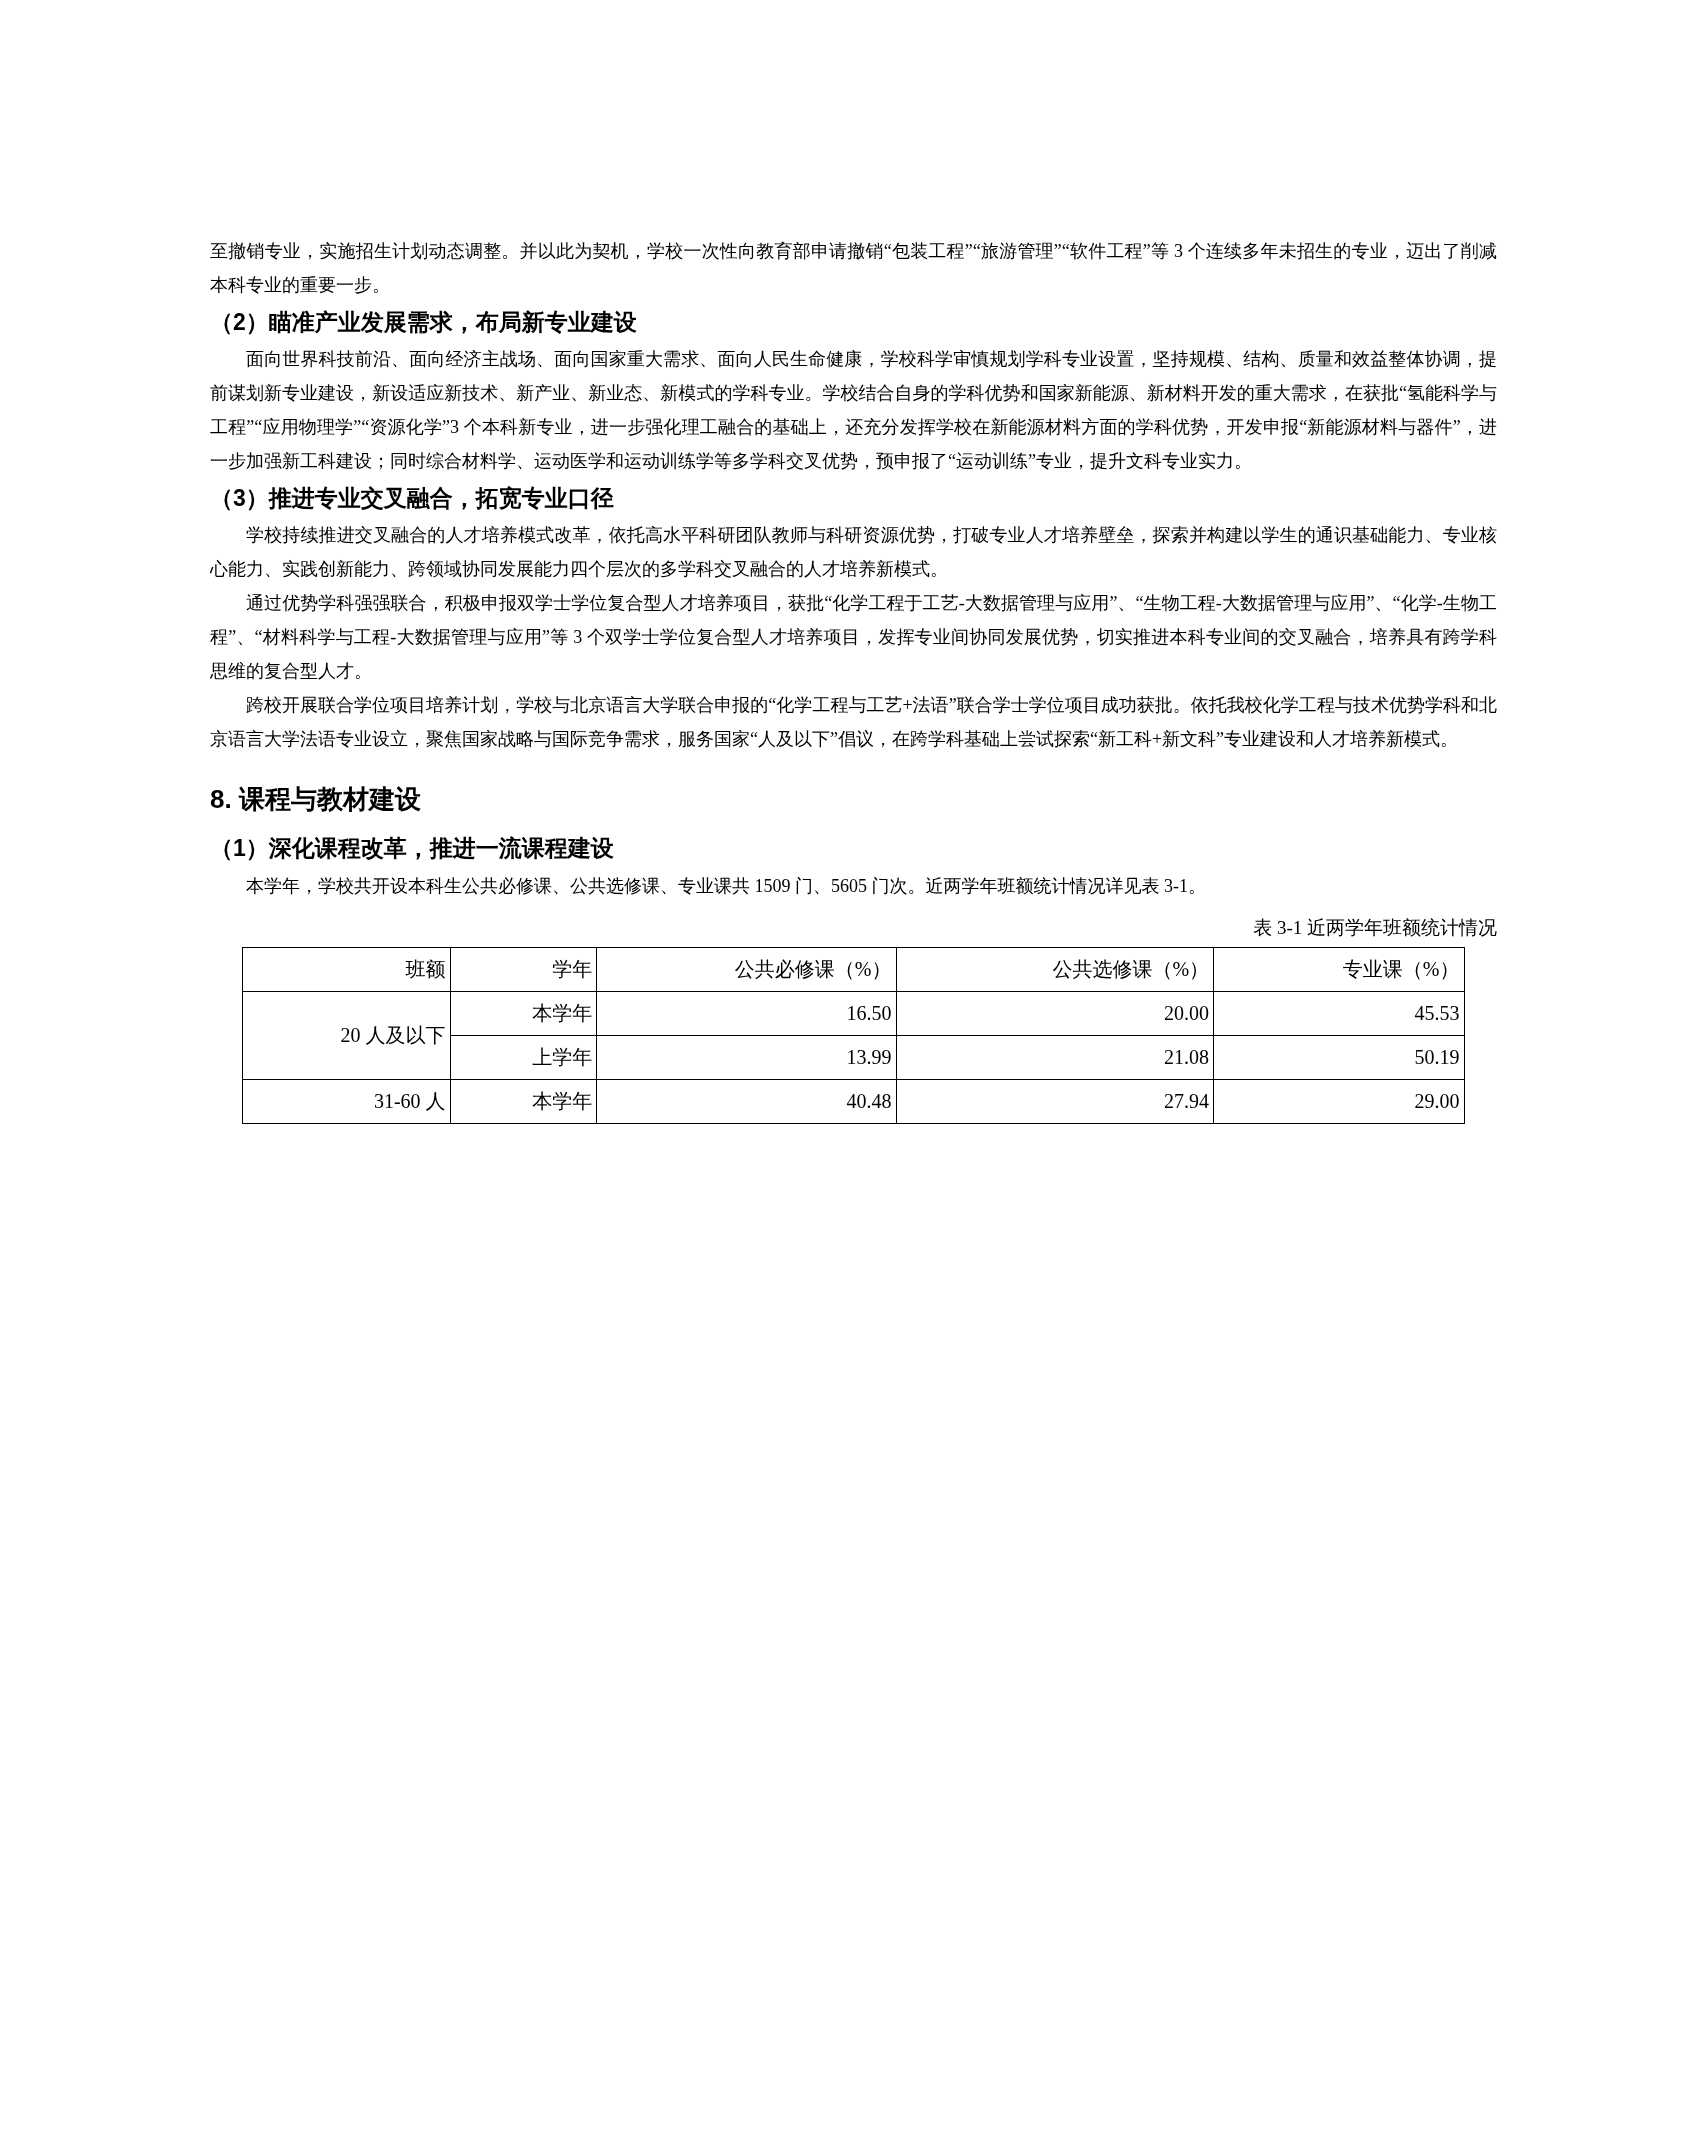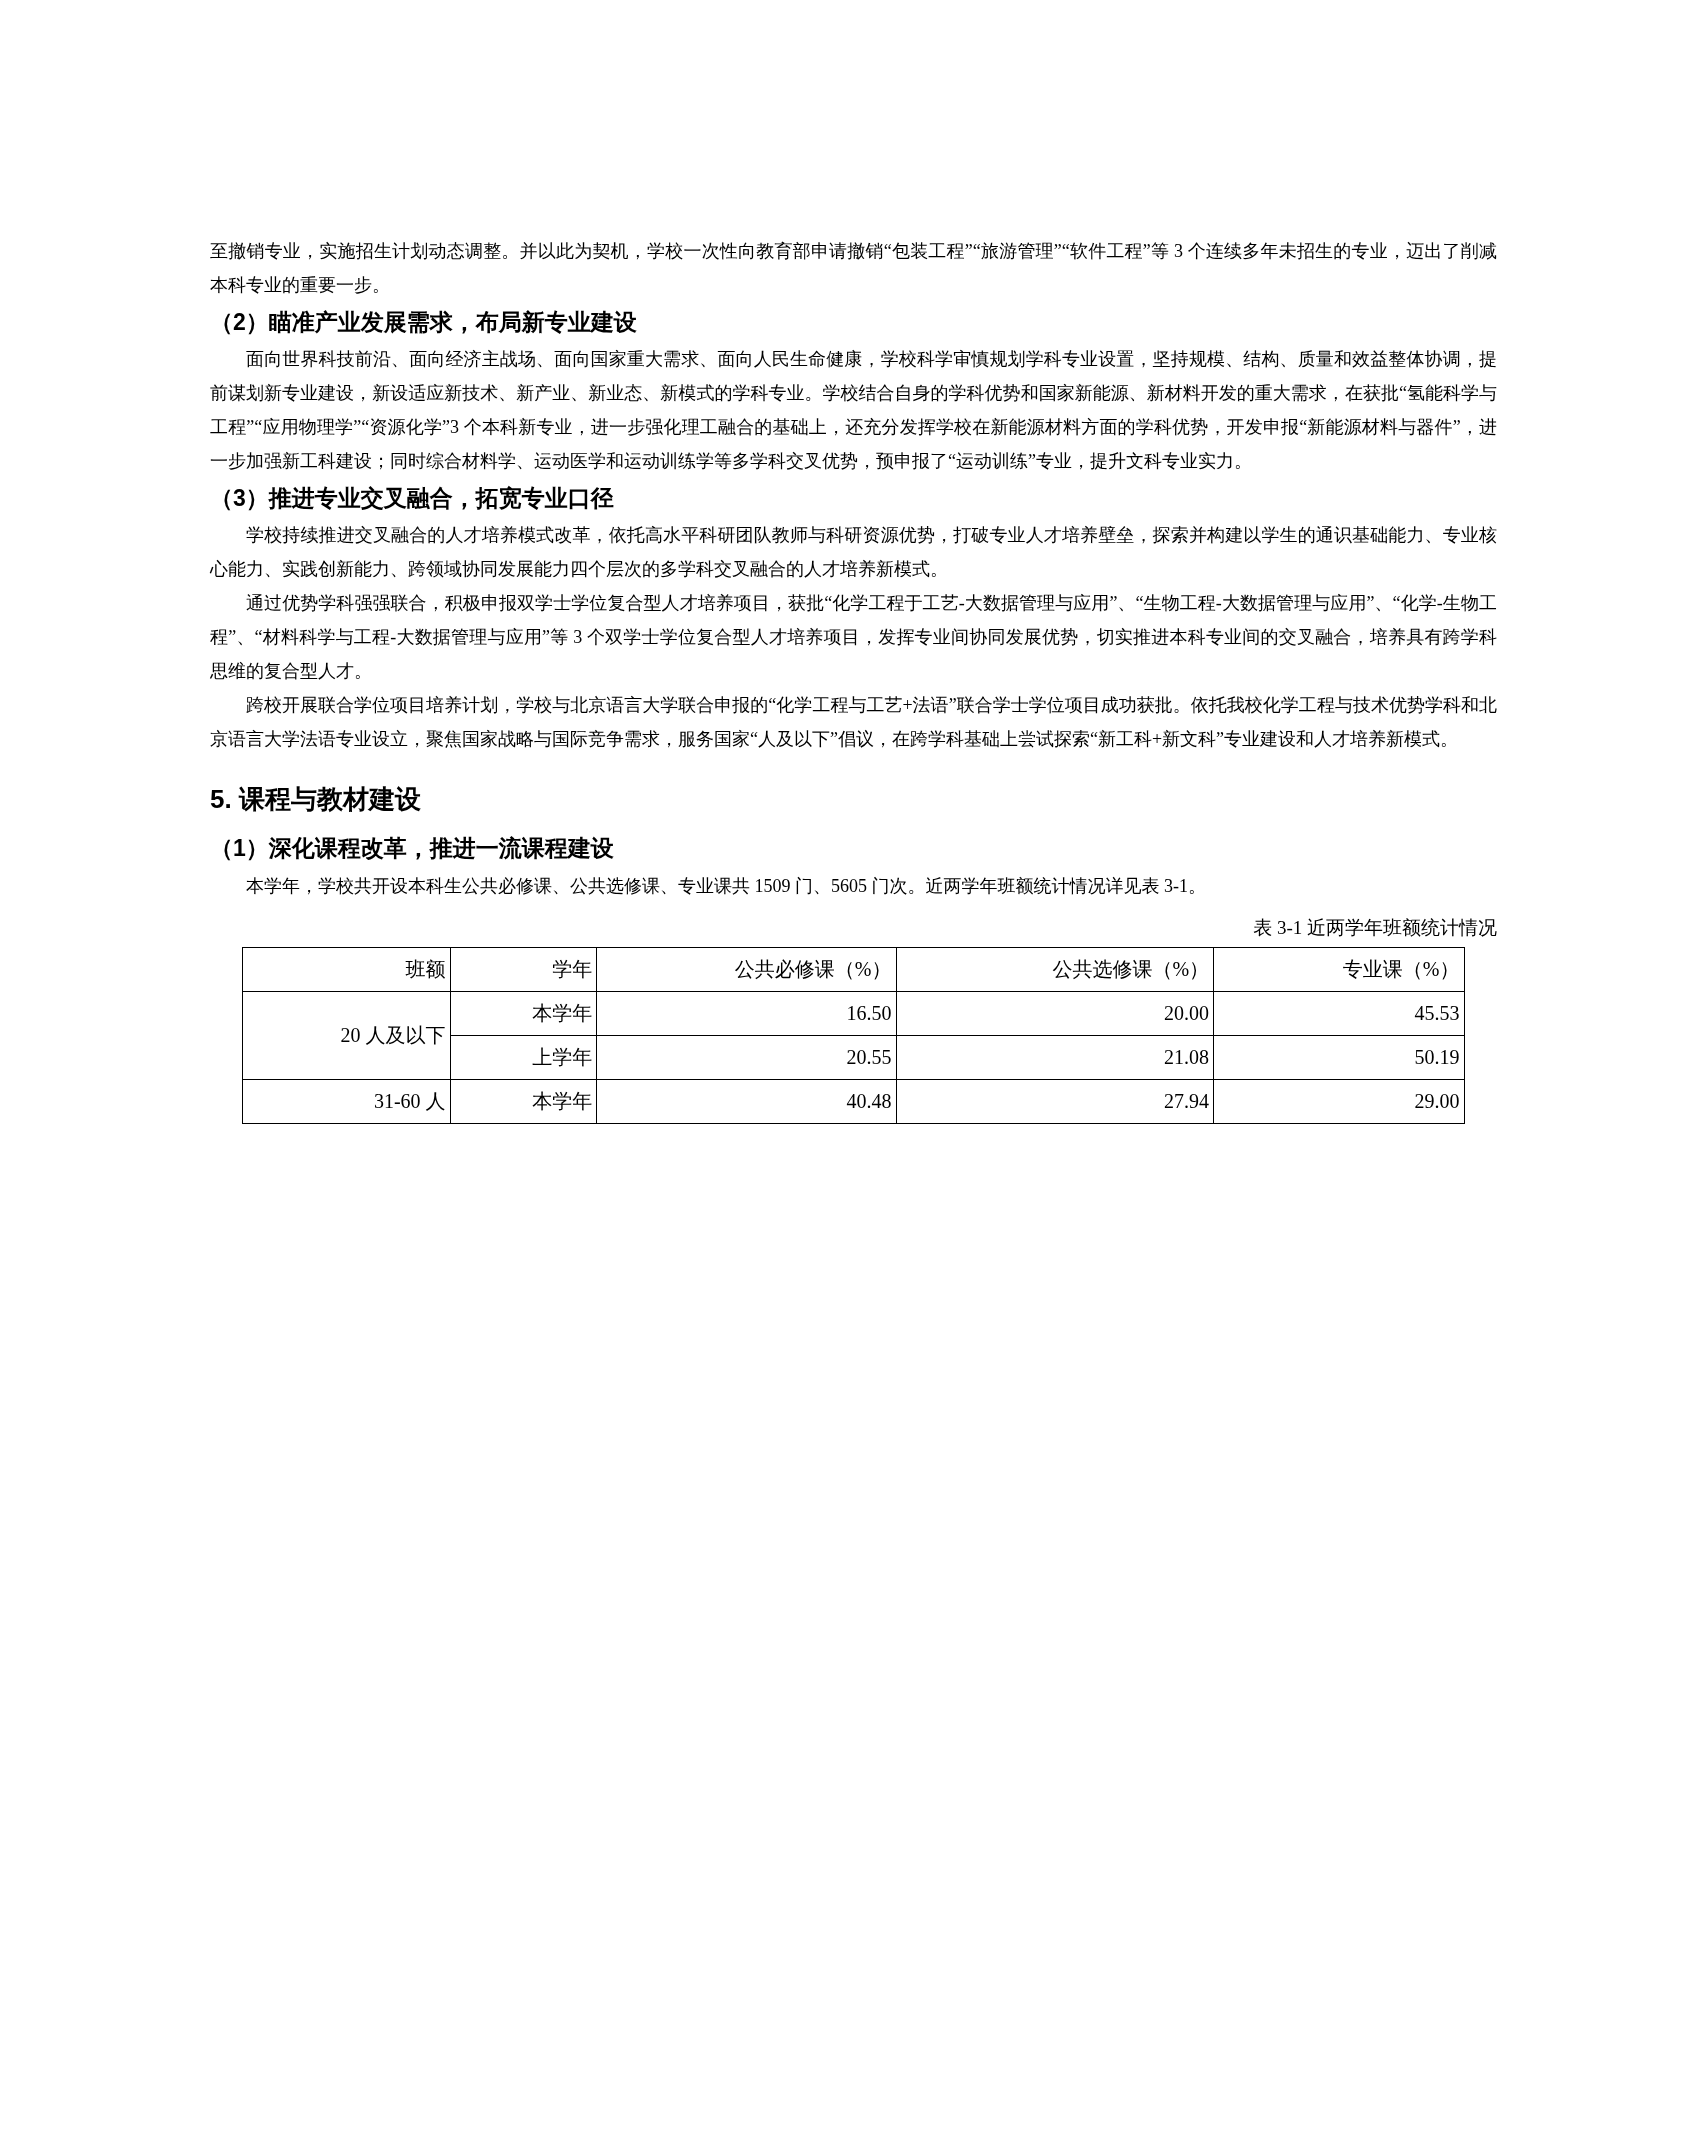--- a/index.html
+++ b/index.html
@@ -80,21 +80,21 @@
     <p class="para">面向世界科技前沿、面向经济主战场、面向国家重大需求、面向人民生命健康，学校科学审慎规划学科专业设置，坚持规模、结构、质量和效益整体协调，提前谋划新专业建设，新设适应新技术、新产业、新业态、新模式的学科专业。学校结合自身的学科优势和国家新能源、新材料开发的重大需求，在获批“氢能科学与工程”“应用物理学”“资源化学”3 个本科新专业，进一步强化理工融合的基础上，还充分发挥学校在新能源材料方面的学科优势，开发申报“新能源材料与器件”，进一步加强新工科建设；同时综合材料学、运动医学和运动训练学等多学科交叉优势，预申报了“运动训练”专业，提升文科专业实力。</p>
 
     <h3 class="sub-heading">（3）推进专业交叉融合，拓宽专业口径</h3>
 
     <p class="para">学校持续推进交叉融合的人才培养模式改革，依托高水平科研团队教师与科研资源优势，打破专业人才培养壁垒，探索并构建以学生的通识基础能力、专业核心能力、实践创新能力、跨领域协同发展能力四个层次的多学科交叉融合的人才培养新模式。</p>
 
     <p class="para">通过优势学科强强联合，积极申报双学士学位复合型人才培养项目，获批“化学工程于工艺-大数据管理与应用”、“生物工程-大数据管理与应用”、“化学-生物工程”、“材料科学与工程-大数据管理与应用”等 3 个双学士学位复合型人才培养项目，发挥专业间协同发展优势，切实推进本科专业间的交叉融合，培养具有跨学科思维的复合型人才。</p>
 
     <p class="para">跨校开展联合学位项目培养计划，学校与北京语言大学联合申报的“化学工程与工艺+法语”联合学士学位项目成功获批。依托我校化学工程与技术优势学科和北京语言大学法语专业设立，聚焦国家战略与国际竞争需求，服务国家“人及以下”倡议，在跨学科基础上尝试探索“新工科+新文科”专业建设和人才培养新模式。</p>
 
-    <h2 class="chapter-heading">5. 课程与教材建设</h2>
+    <h2 class="chapter-heading">8. 课程与教材建设</h2>
 
     <h3 class="sub-heading">（1）深化课程改革，推进一流课程建设</h3>
 
     <p class="para">本学年，学校共开设本科生公共必修课、公共选修课、专业课共 1509 门、5605 门次。近两学年班额统计情况详见表 3-1。</p>
 
     <div class="table-caption">表 3-1 近两学年班额统计情况</div>
 
     <table class="stats-table">
       <colgroup>
         <col class="c-size">
@@ -115,21 +115,21 @@
       <tbody>
         <tr>
           <td rowspan="2">20 人及以下</td>
           <td>本学年</td>
           <td>16.50</td>
           <td>20.00</td>
           <td>45.53</td>
         </tr>
         <tr>
           <td>上学年</td>
-          <td>20.55</td>
+          <td>13.99</td>
           <td>21.08</td>
           <td>50.19</td>
         </tr>
         <tr>
           <td>31-60 人</td>
           <td>本学年</td>
           <td>40.48</td>
           <td>27.94</td>
           <td>29.00</td>
         </tr>

